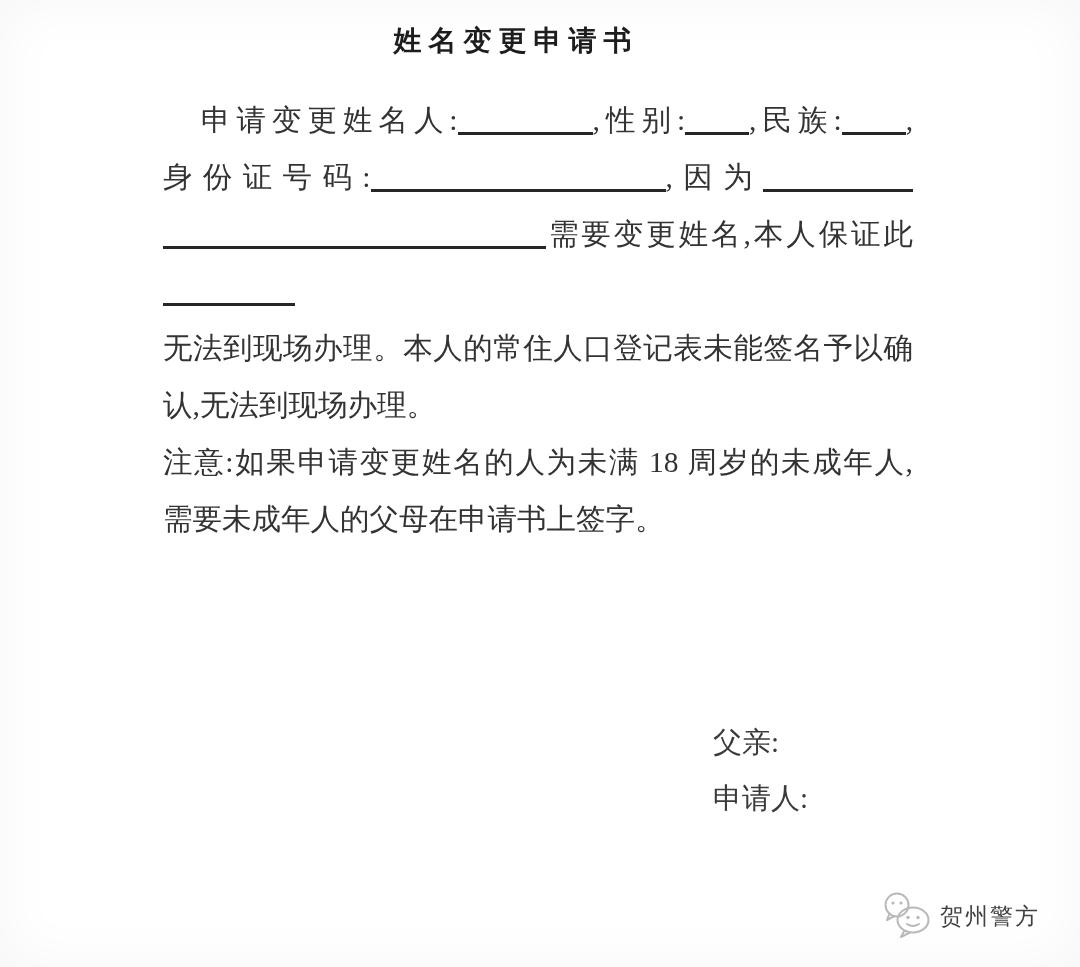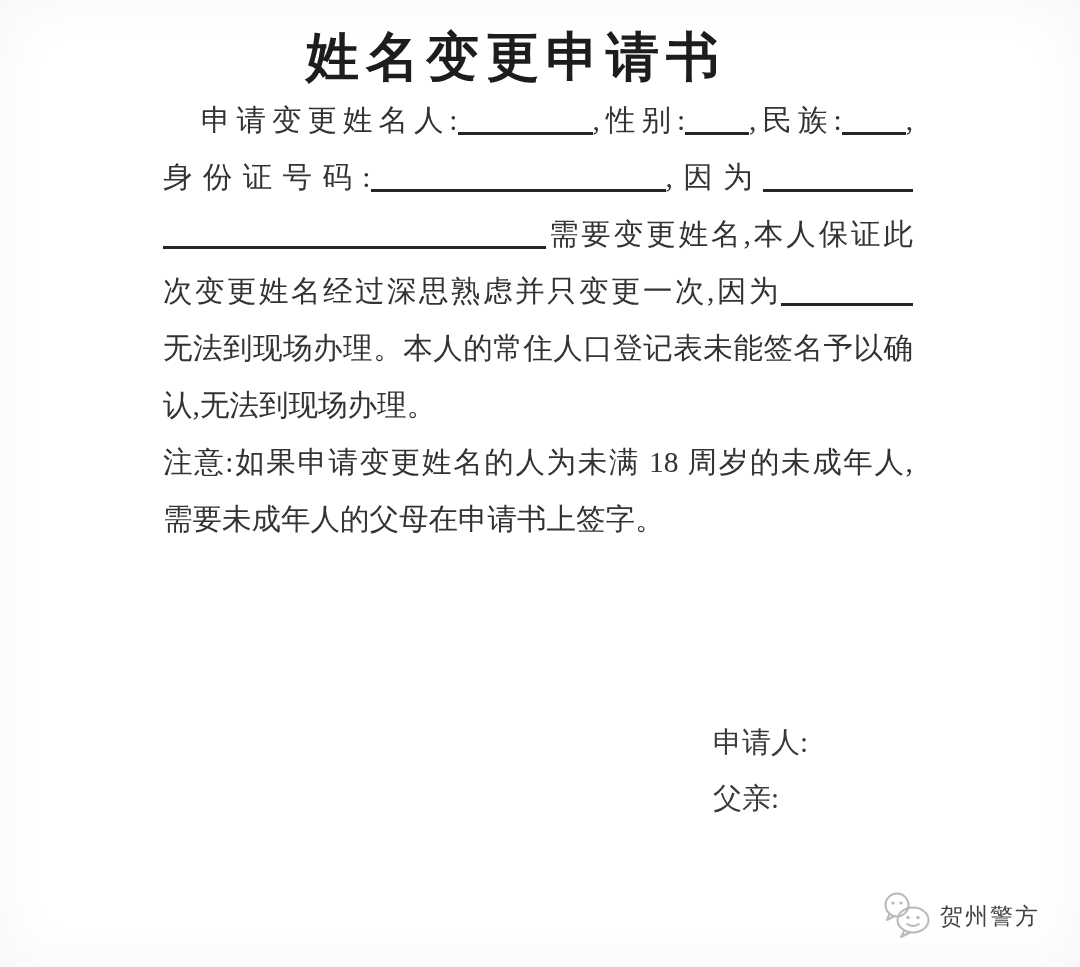--- a/index.html
+++ b/index.html
@@ -8,21 +8,21 @@
     background:#ffffff;
     font-family:"Liberation Serif","DejaVu Serif",serif;
     color:#2e2e2e;
     box-shadow: inset 0 0 60px rgba(0,0,0,0.04);
   }
   .page{position:absolute;inset:0;}
   .doc-title{
     position:absolute;top:22px;left:0;width:1032px;
     text-align:center;
     font-family:"Liberation Sans","DejaVu Sans",sans-serif;
-    font-weight:700;font-size:53px;letter-spacing:7px;
+    font-weight:700;font-size:28px;letter-spacing:7px;
     color:#1d1d1d;
   }
   .body-text{
     position:absolute;left:163px;top:92px;width:750px;
     font-size:29.5px;color:#333333;font-family:Liberation Serif, serif;
   }
   .line{
     height:57px;line-height:57px;white-space:nowrap;
   }
   .just{
@@ -66,35 +66,35 @@
   <div class="doc-title">姓名变更申请书</div>
 
   <div class="body-text">
 
     <div class="line just indent"><span>申请变更姓名人:</span><span class="blank w135"></span><span>,性别:</span><span class="blank w64"></span><span>,民族:</span><span class="blank w64"></span><span>,</span></div>
 
     <div class="line just"><span>身份证号码:</span><span class="blank w295"></span><span>,因为</span><span class="blank w150"></span></div>
 
     <div class="line just"><span class="blank w383"></span><span>需要变更姓名,本人保证此</span></div>
 
-    <div class="line just"><span>次变更姓名经过深思熟虑并只变更一次,因为</span><span class="blank w132"></span></div>
+    <div class="line just"><span class="blank w132"></span></div>
 
     <div class="line just"><span>无法到现场办理。本人的常住人口登记表未能签名予以确</span></div>
 
     <div class="line"><span>认,无法到现场办理。</span></div>
 
     <div class="line just"><span>注意:如果申请变更姓名的人为未满 18 周岁的未成年人,</span></div>
 
     <div class="line"><span>需要未成年人的父母在申请书上签字。</span></div>
 
   </div>
 
   <div class="sig-block">
+    <div class="sig-row"><span>父亲:</span></div>
     <div class="sig-row"><span>申请人:</span></div>
-    <div class="sig-row"><span>父亲:</span></div>
   </div>
 
   <div class="watermark">
     <span class="wm-icon">
       <svg width="54" height="48" viewBox="0 0 54 48">
         <g fill="none" stroke="#b9b9b9" stroke-width="2" stroke-linecap="round" stroke-linejoin="round">
           <circle cx="17" cy="14" r="11.5"></circle>
           <path d="M9.5 22.5 L7 29 L14.5 25"></path>
           <ellipse cx="33" cy="29" rx="15.5" ry="12.5"></ellipse>
           <path d="M24.5 39.5 L21 46 L30 41.5"></path>

